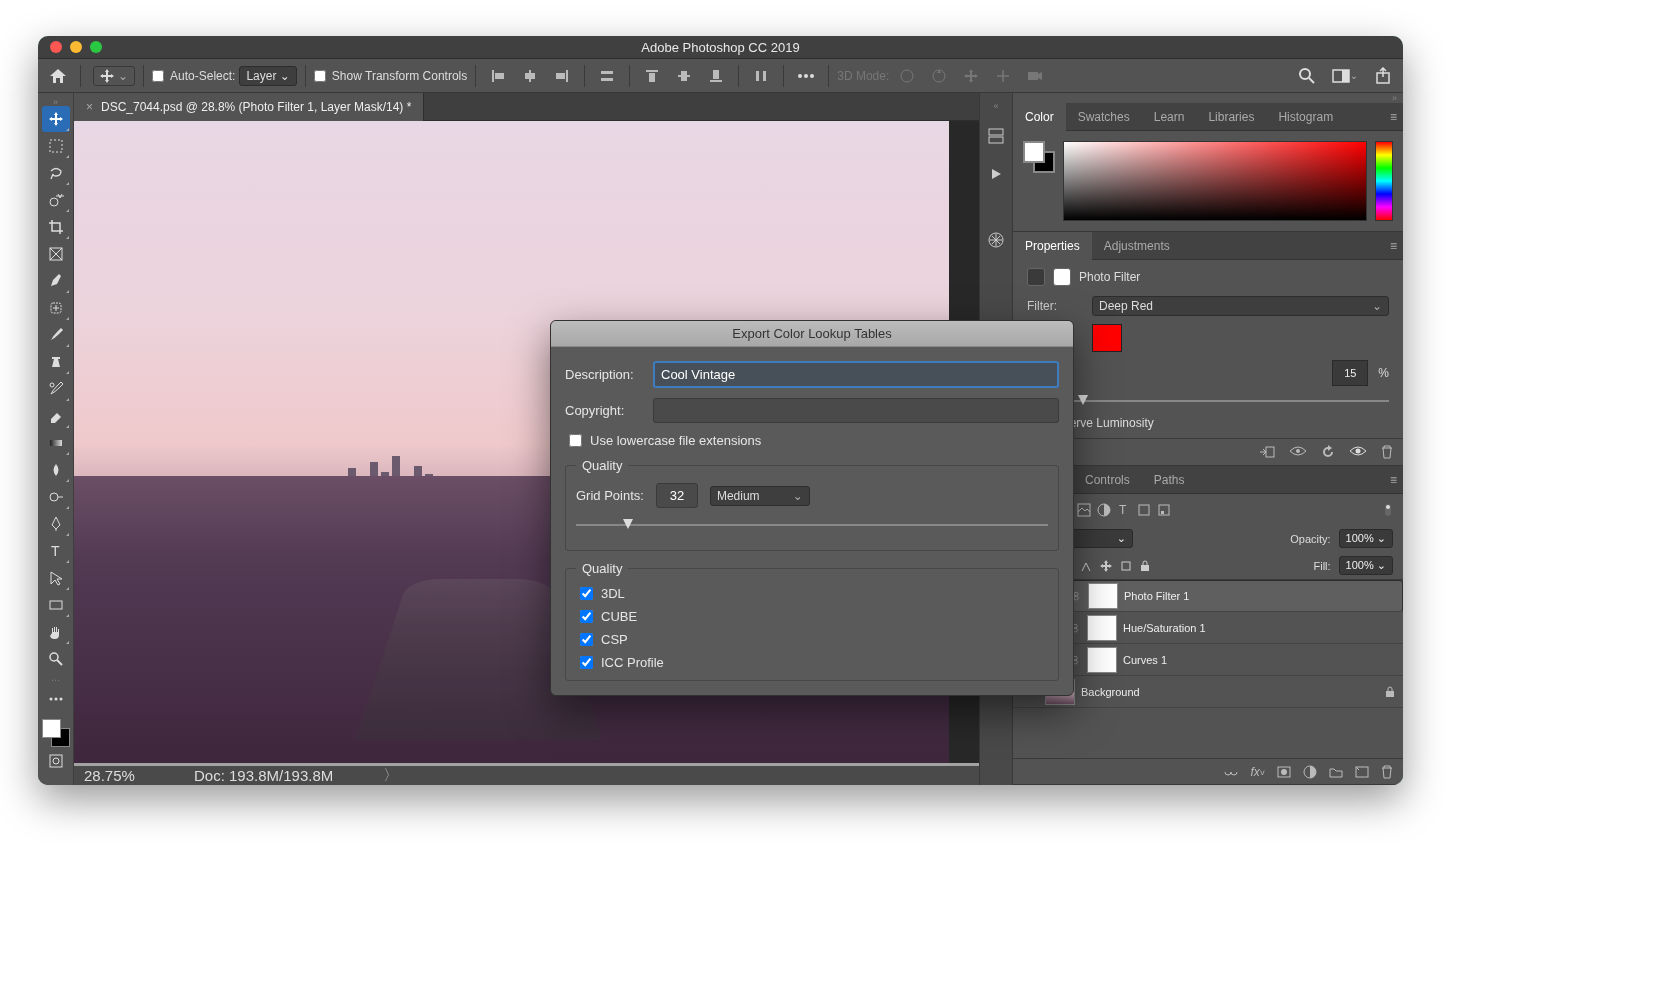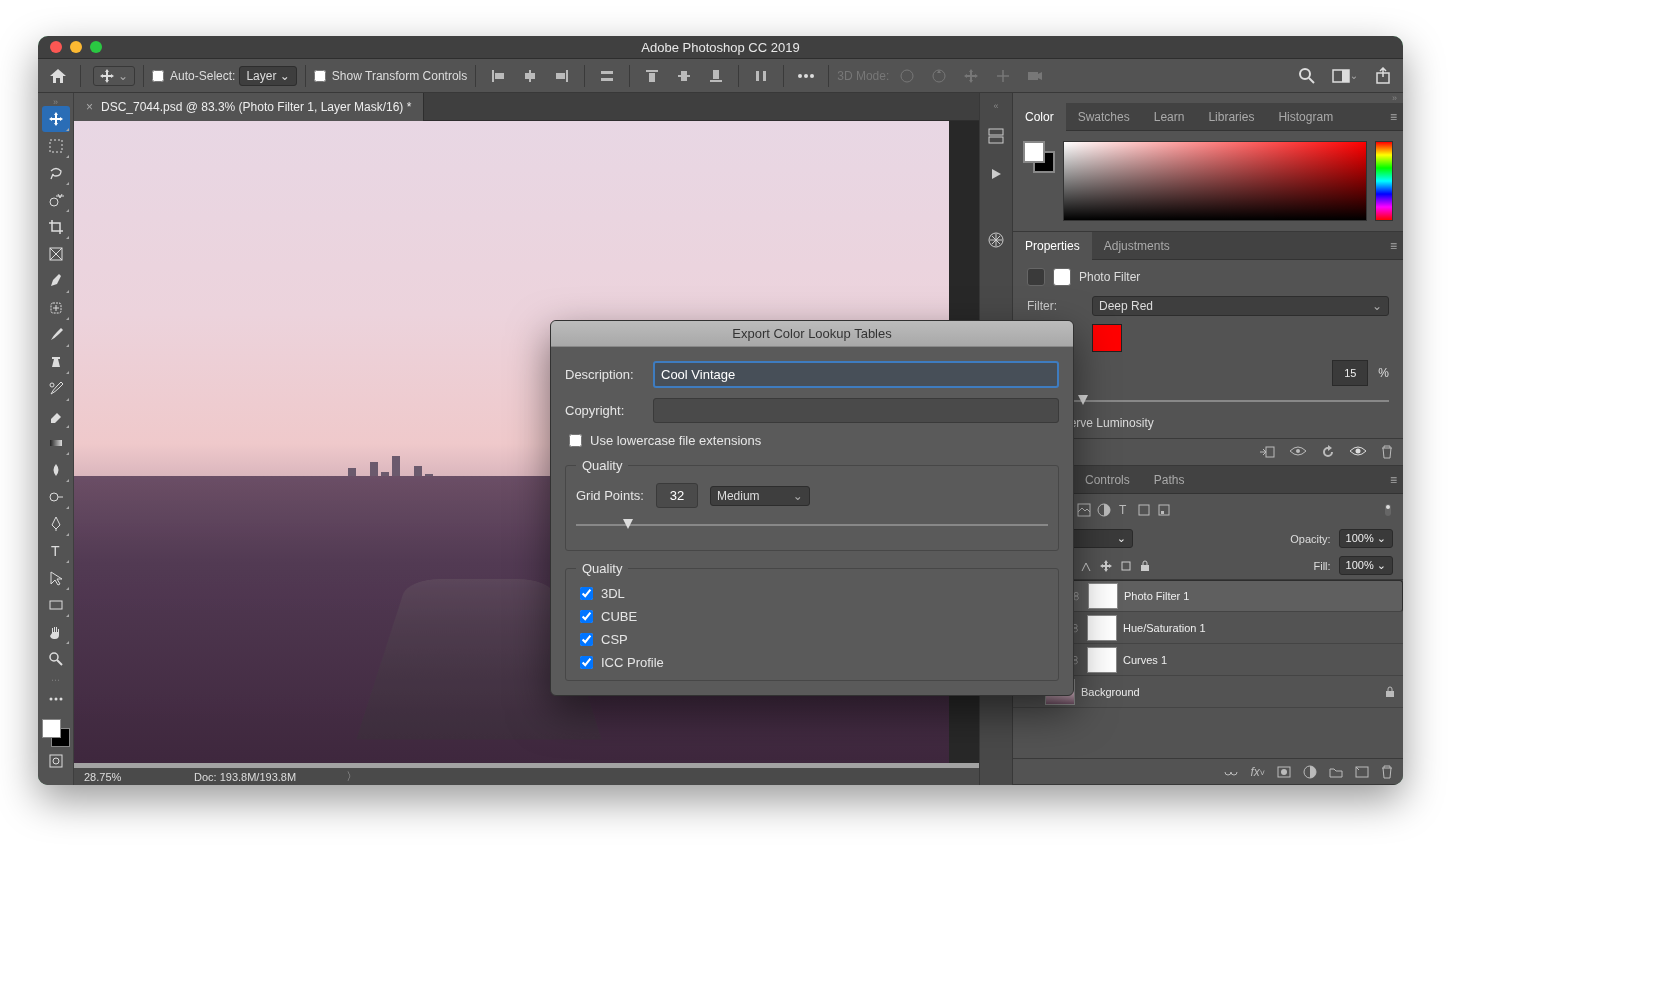--- a/index.html
+++ b/index.html
@@ -39,21 +39,21 @@
 .tabstrip{height:28px;background:#3f3f3f;border-bottom:1px solid #2e2e2e;display:flex;align-items:center}
 .doc-tab{background:#535353;color:#eee;font-size:12px;padding:0 12px;height:28px;display:flex;align-items:center;gap:8px;border-right:1px solid #2e2e2e}
 .doc-tab .x{color:#aaa}
 .canvas-wrap{flex:1;background:#282828;overflow:hidden;position:relative}
 .canvas{position:absolute;left:0;top:0;width:875px;height:645px;overflow:hidden}
 .sky{position:absolute;inset:0;background:linear-gradient(to bottom,#e8d7e4 0%,#ecd3dc 30%,#efc9cb 50%,#c7a4b0 60%,#8c6f81 100%)}
 .city{position:absolute;left:0;right:0;top:55%;bottom:0;background:linear-gradient(to bottom,#6d5368 0%,#564057 30%,#442f43 100%);filter:contrast(1.1)}
 .skyline{position:absolute;left:30%;right:40%;top:52%;height:40px;display:flex;align-items:flex-end;gap:3px}
 .skyline div{background:#6b5a6d;width:8px}
 .road{position:absolute;left:36%;top:60%;width:180px;height:260px;background:linear-gradient(to bottom,#5e4a5c,#3a2d3a);transform:perspective(400px) rotateX(55deg);border-radius:40px 40px 0 0;opacity:.75}
-.statusbar{height:22px;background:#4a4a4a;border-top:5px solid #a3a3a3;display:flex;align-items:center;color:#ddd;font-size:11px;padding:0 10px;gap:50px}
+.statusbar{height:22px;background:#4a4a4a;border-top:3px solid #a3a3a3;display:flex;align-items:center;color:#ddd;font-size:15px;padding:0 10px;gap:50px}
 .sb-zoom{width:60px}
 
 
 .midstrip{width:34px;background:#494949;border-left:1px solid #383838;border-right:1px solid #383838;display:flex;flex-direction:column;align-items:center;gap:12px;padding-top:8px}
 .midbtn{width:26px;height:26px;display:flex;align-items:center;justify-content:center;color:#ccc}
 
 
 .panels{width:390px;background:#535353;display:flex;flex-direction:column;color:#ddd;font-size:12px}
 .pgroup{border-bottom:1px solid #383838}
 .ptabs{height:28px;display:flex;align-items:center;background:#424242;border-bottom:1px solid #333;gap:0}
@@ -427,21 +427,21 @@
             <rect x="2" y="2" width="12" height="12" fill="none" stroke="#ddd"></rect>
             <circle cx="8" cy="8" r="3" fill="none" stroke="#ddd"></circle>
           </svg>
         </div>
     </div>
 
     <div class="doc-area">
       <div class="tabstrip">
         <div class="doc-tab">
           <span class="x">×</span>
-          <span>DSC_7044.psd @ 83.3% (Photo Filter 1, Layer Mask/16) *</span>
+          <span>DSC_7044.psd @ 28.8% (Photo Filter 1, Layer Mask/14) *</span>
         </div>
       </div>
       <div class="canvas-wrap">
         <div class="canvas">
           <div class="sky"></div>
           <div class="skyline">
               <div style="height:14px"></div>
               <div style="height:28px"></div>
               <div style="height:20px"></div>
               <div style="height:34px"></div>

